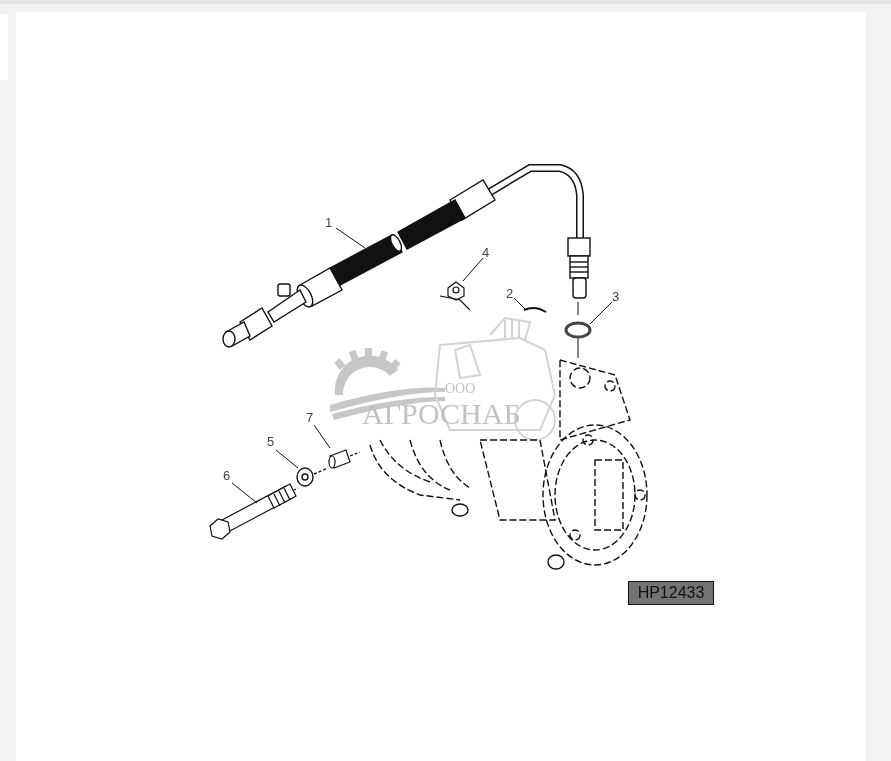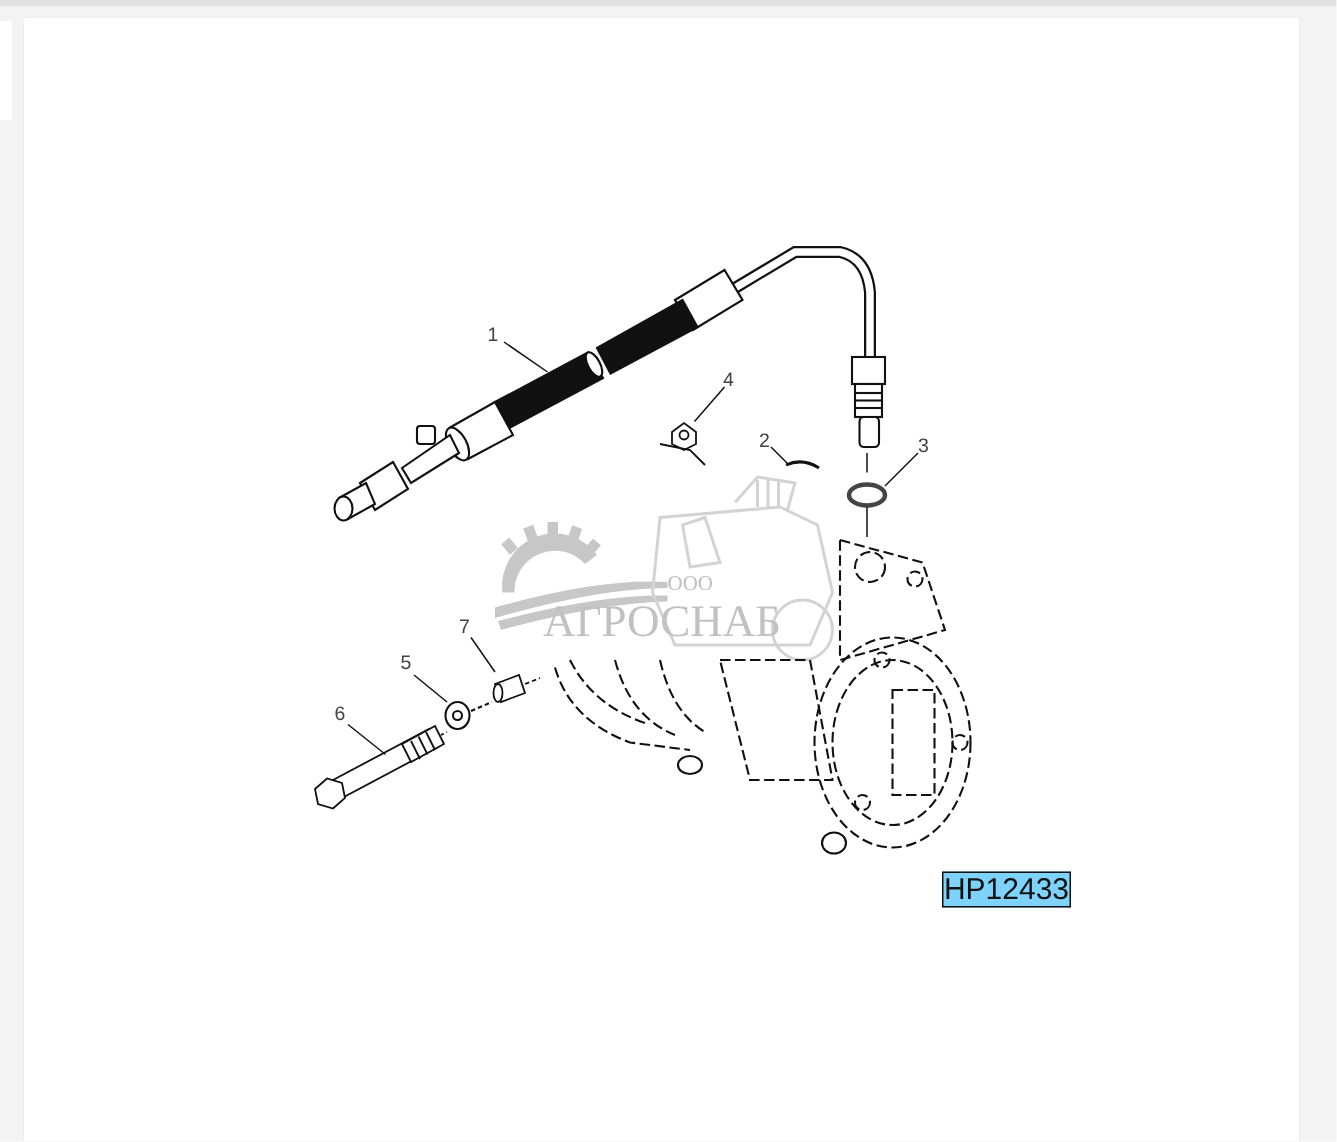--- a/index.html
+++ b/index.html
@@ -12,22 +12,22 @@
   .topbar { position:absolute; left:0; top:0; width:891px; height:4px; background:#e2e2e2; }
   .left-strip { position:absolute; left:0; top:14px; width:8px; height:66px; background:#fff; }
   .panel {
     position:absolute; left:16px; top:12px; width:850px; height:749px;
     background:#fff; box-shadow:0 0 2px rgba(0,0,0,0.05);
   }
   .diagram { position:absolute; left:0; top:0; width:891px; height:761px; }
   .callout-num { font-size:13px; fill:#444; font-family:"Liberation Sans", sans-serif; }
   .figure-id {
     position:absolute; left:628px; top:581px; width:84px; height:22px;
-    border:1.5px solid #111; background:#7dd3fc;
-    font-size:20px; line-height:22px; text-align:center; color:#111;
+    border:1.5px solid #111; background:#737373;
+    font-size:16px; line-height:22px; text-align:center; color:#111;
     font-family:"Liberation Sans", sans-serif;
   }
   .watermark-text { font-family:"Liberation Serif", serif; }
 </style>
 </head>
 <body>
 
 <div class="topbar"></div>
 <div class="left-strip"></div>
 

